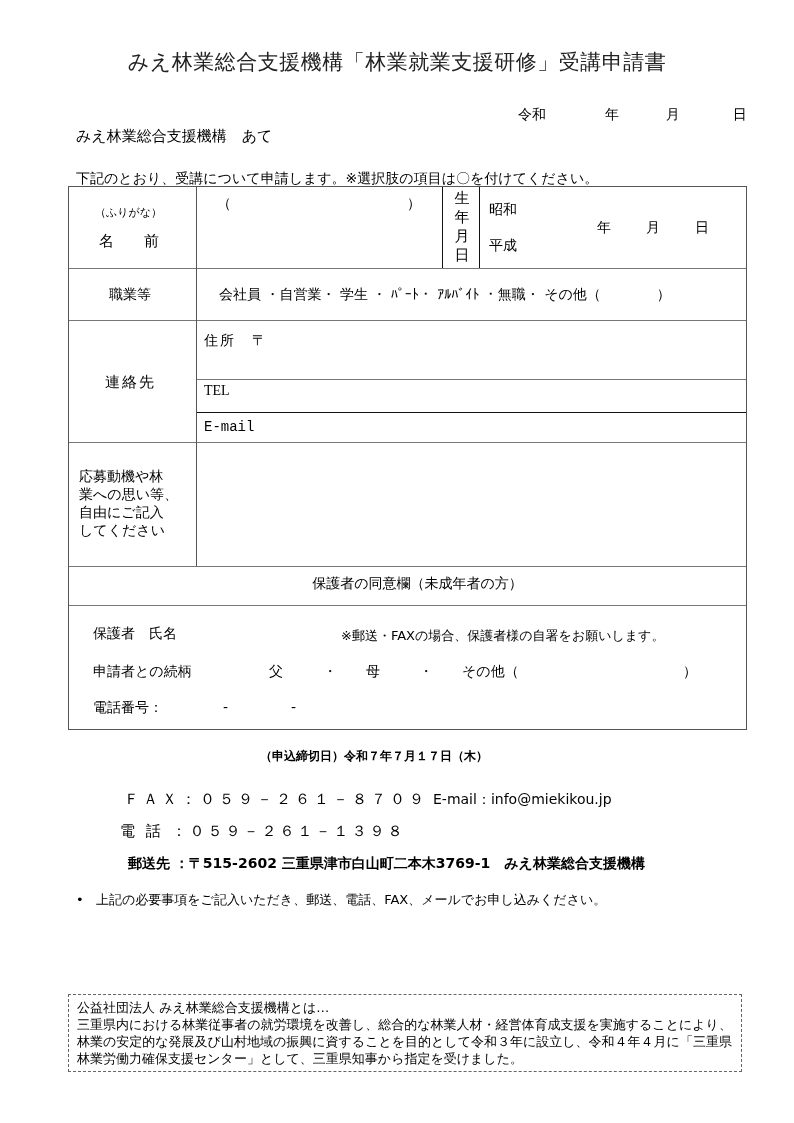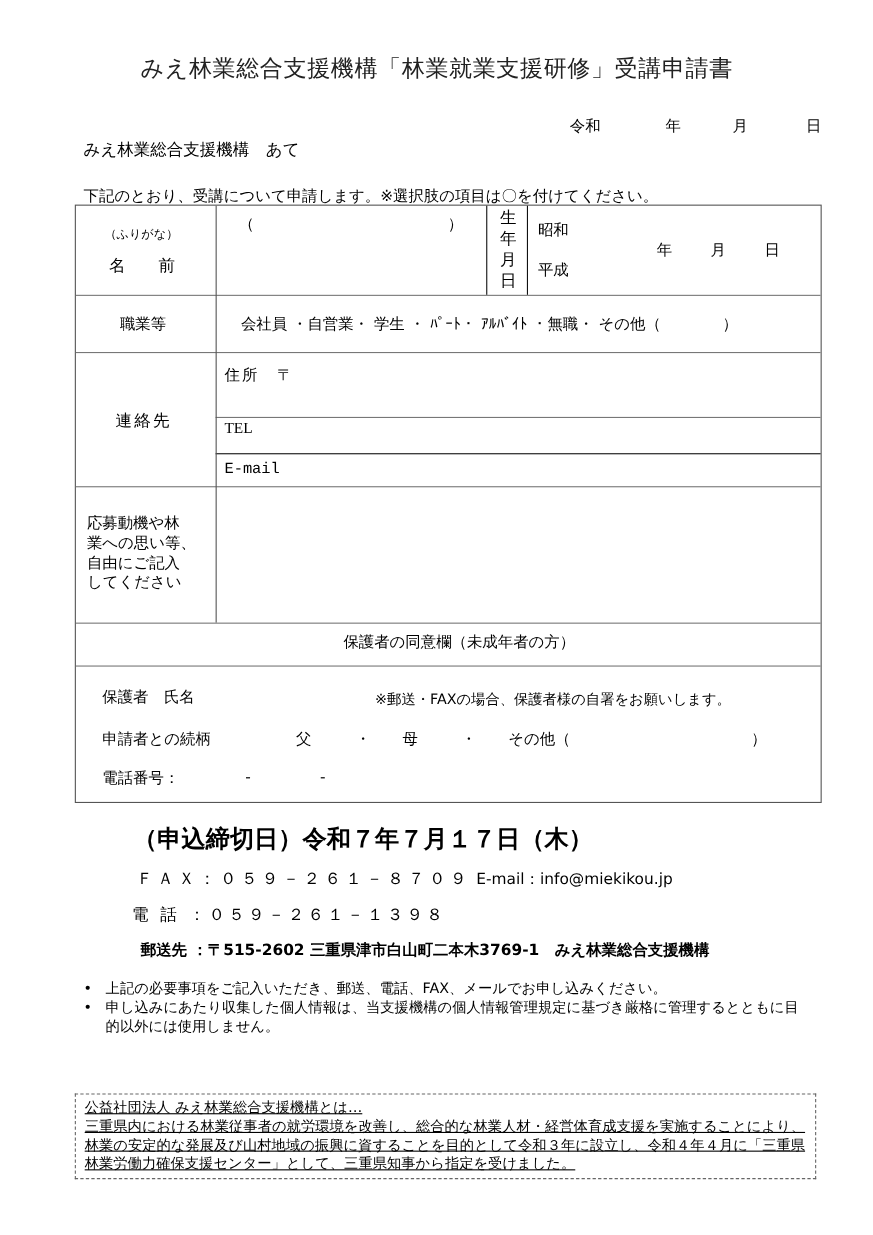--- a/index.html
+++ b/index.html
@@ -18,33 +18,33 @@
   .intro { top: 170px; left: 76px; font-size: 14px; }
 
   .form-table {
     left: 68px; top: 186px; width: 679px; height: 544px;
     border: 1px solid #555; box-sizing: border-box;
   }
   .hline { position: absolute; left: 0; right: 0; height: 0; border-top: 1.5px solid #777; }
   .vline { position: absolute; top: 0; width: 0; border-left: 1.5px solid #555; }
   .cell-text { position: absolute; font-size: 14px; white-space: nowrap; }
 
-  .deadline { top: 748px; left: 0; width: 660px; text-align: center; font-size: 22px; font-weight: bold; }
+  .deadline { top: 748px; left: 0; width: 660px; text-align: center; font-size: 12px; font-weight: bold; padding-left: 44px; }
   .contact { font-size: 15px; letter-spacing: 4px; }
   .contact-email { font-size: 14px; letter-spacing: 0; }
   .postal { font-size: 14px; font-weight: bold; }
 
   .notes { top: 891px; left: 76px; width: 660px; font-size: 13px; line-height: 17px; }
   .note { position: relative; padding-left: 20px; }
   .note::before { content: "•"; position: absolute; left: 0; top: 0; }
 
   .about-box {
     left: 68px; top: 994px; width: 674px; height: 78px;
     border: 1px dashed #666; box-sizing: border-box;
-    padding: 4px 8px; font-size: 13px; line-height: 17px; text-decoration: underline;
+    padding: 4px 8px; font-size: 13px; line-height: 17px;
   }
 </style>
 </head>
 <body>
 
 <div class="abs title">みえ林業総合支援機構「林業就業支援研修」受講申請書</div>
 
 <div class="abs date-line">
   <span>令和</span>
   <span style="width:50px;display:inline-block"></span>
@@ -132,19 +132,18 @@
 
 <div class="abs deadline">（申込締切日）令和７年７月１７日（木）</div>
 
 <div class="abs contact" style="top:790px;left:124px">ＦＡＸ：０５９－２６１－８７０９</div>
 <div class="abs contact-email" style="top:791px;left:433px">E-mail：info@miekikou.jp</div>
 <div class="abs contact" style="top:822px;left:120px;letter-spacing:3px">電 話 ：０５９－２６１－１３９８</div>
 <div class="abs postal" style="top:855px;left:128px">郵送先 ：〒515-2602 三重県津市白山町二本木3769-1　みえ林業総合支援機構</div>
 
 <div class="abs notes">
   <div class="note">上記の必要事項をご記入いただき、郵送、電話、FAX、メールでお申し込みください。</div>
-  <div class="note">申し込みにあたり収集した個人情報は、当支援機構の個人情報管理規定に基づき厳格に管理するとともに目的以外には使用しません。</div>
 </div>
 
 <div class="abs about-box">
   <div>公益社団法人 みえ林業総合支援機構とは…</div>
   <div>三重県内における林業従事者の就労環境を改善し、総合的な林業人材・経営体育成支援を実施することにより、林業の安定的な発展及び山村地域の振興に資することを目的として令和３年に設立し、令和４年４月に「三重県林業労働力確保支援センター」として、三重県知事から指定を受けました。</div>
 </div>
 
 </body></html>

